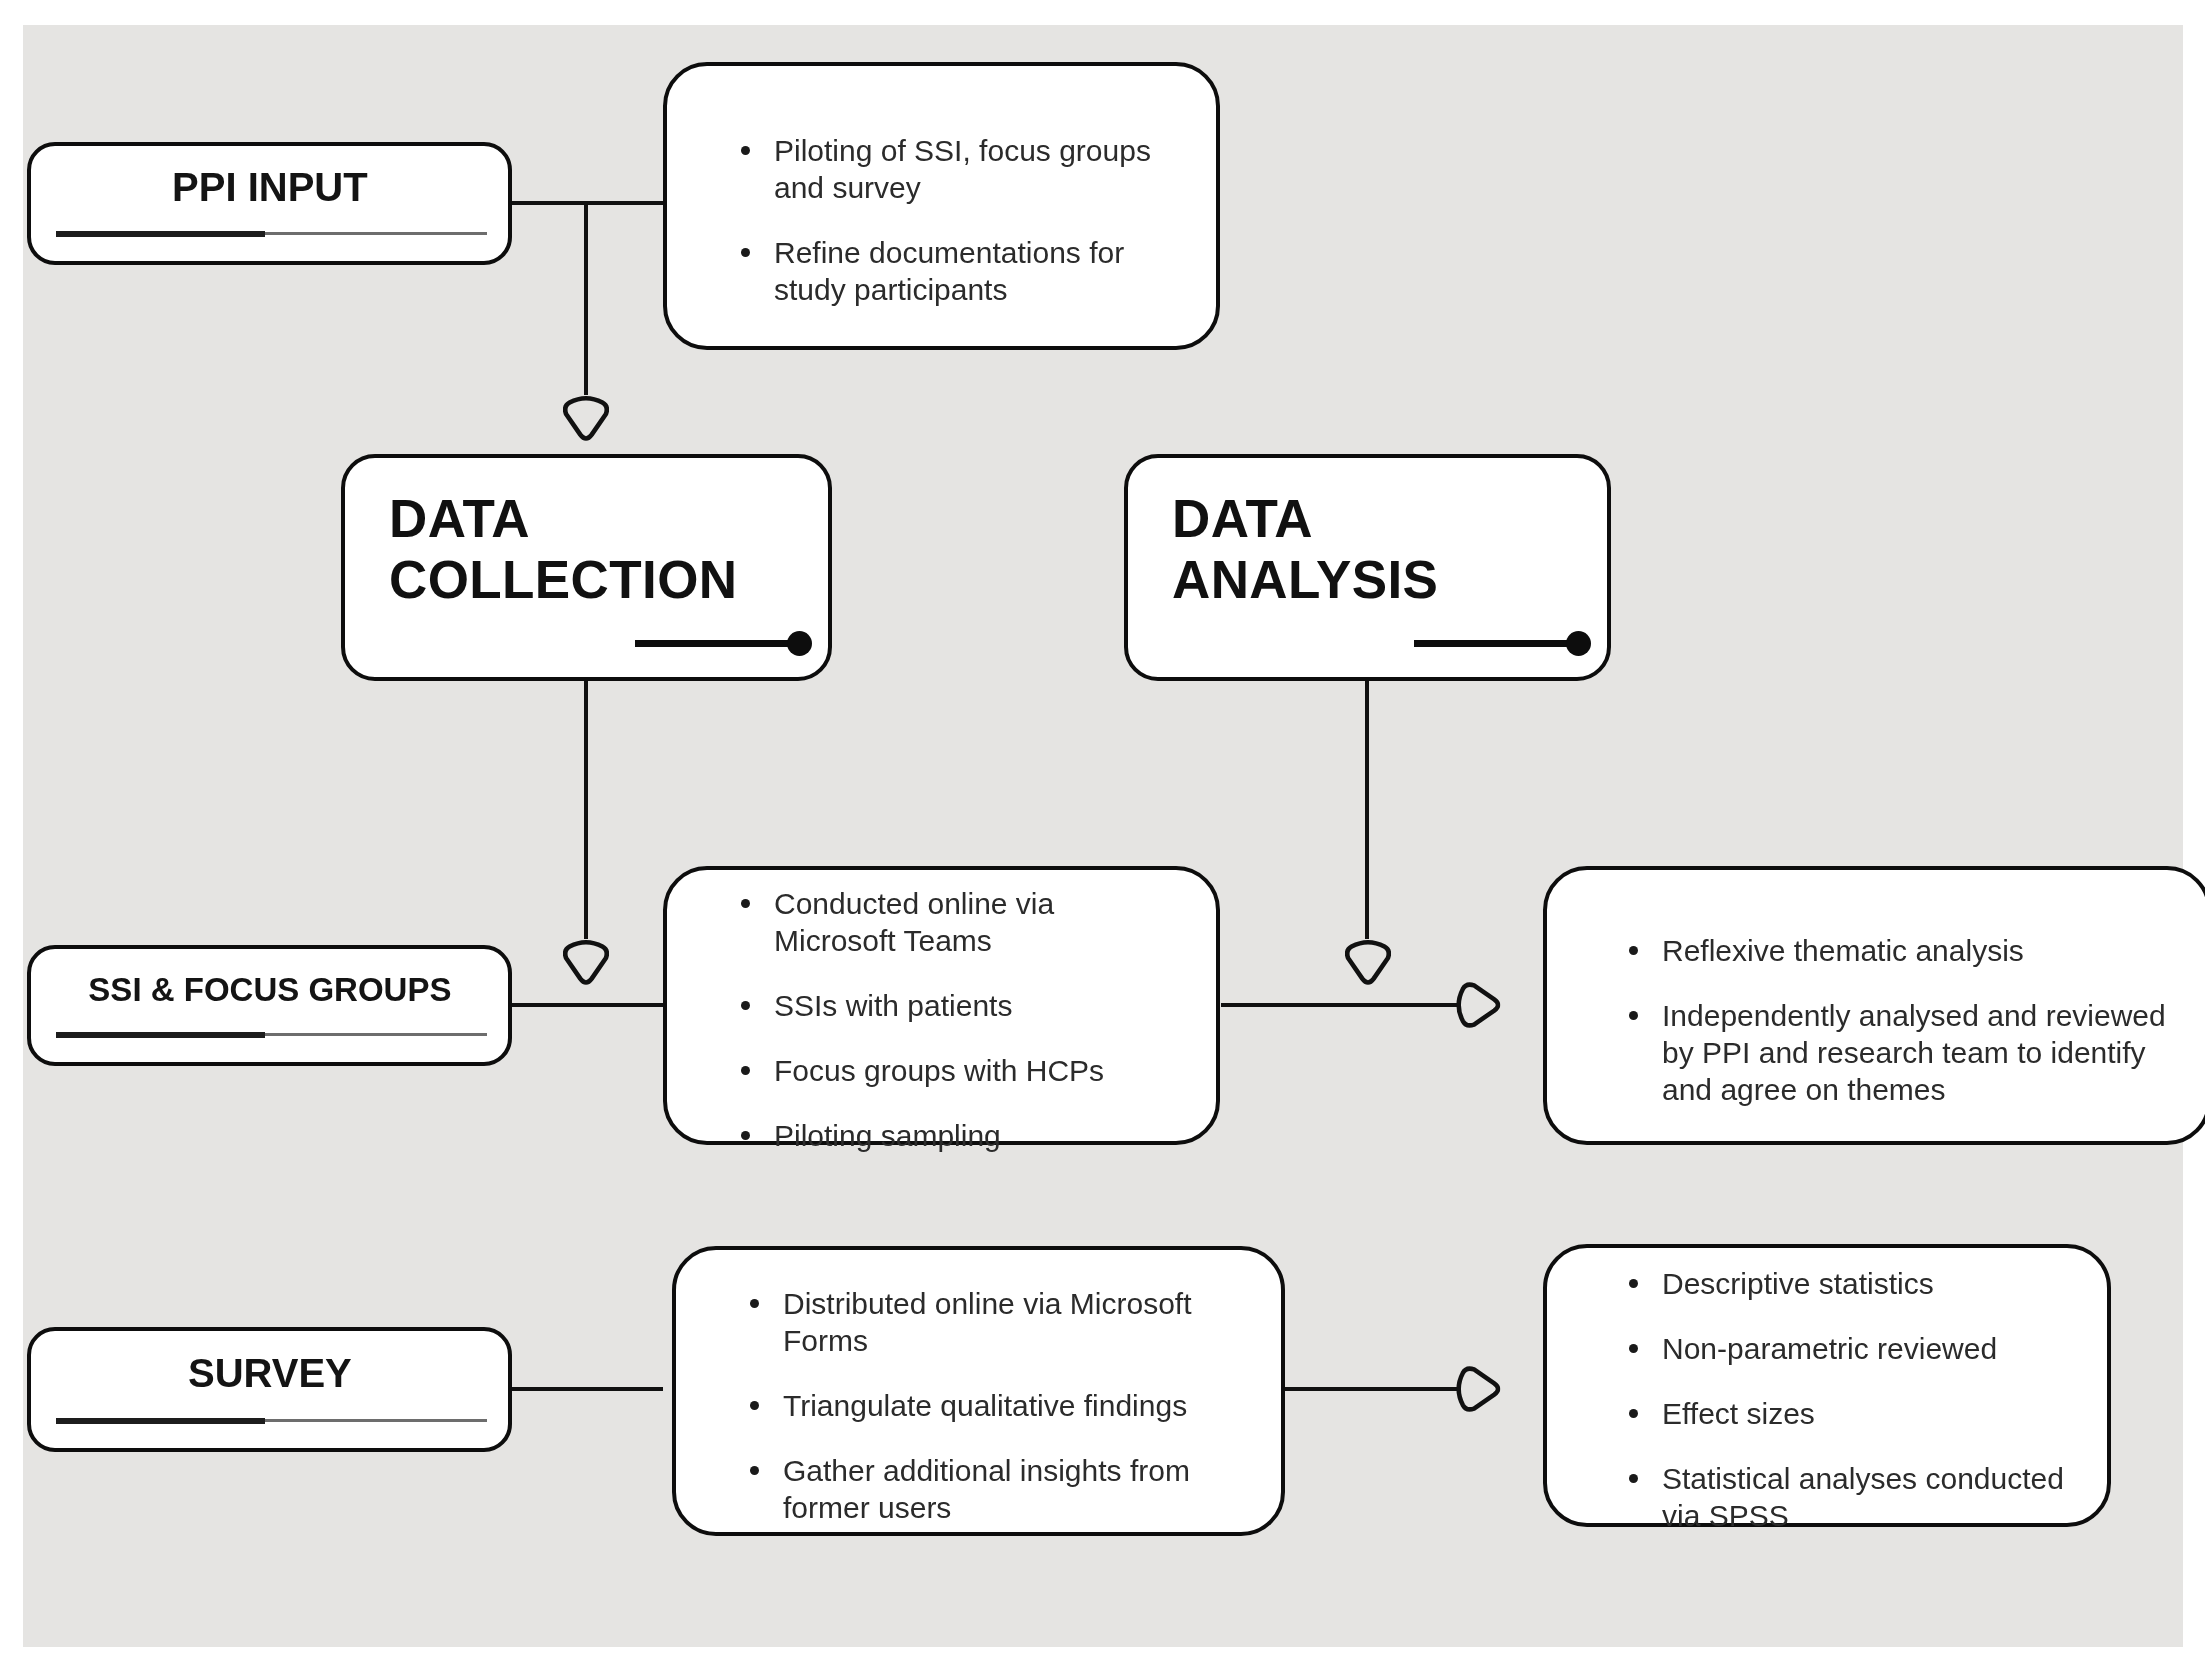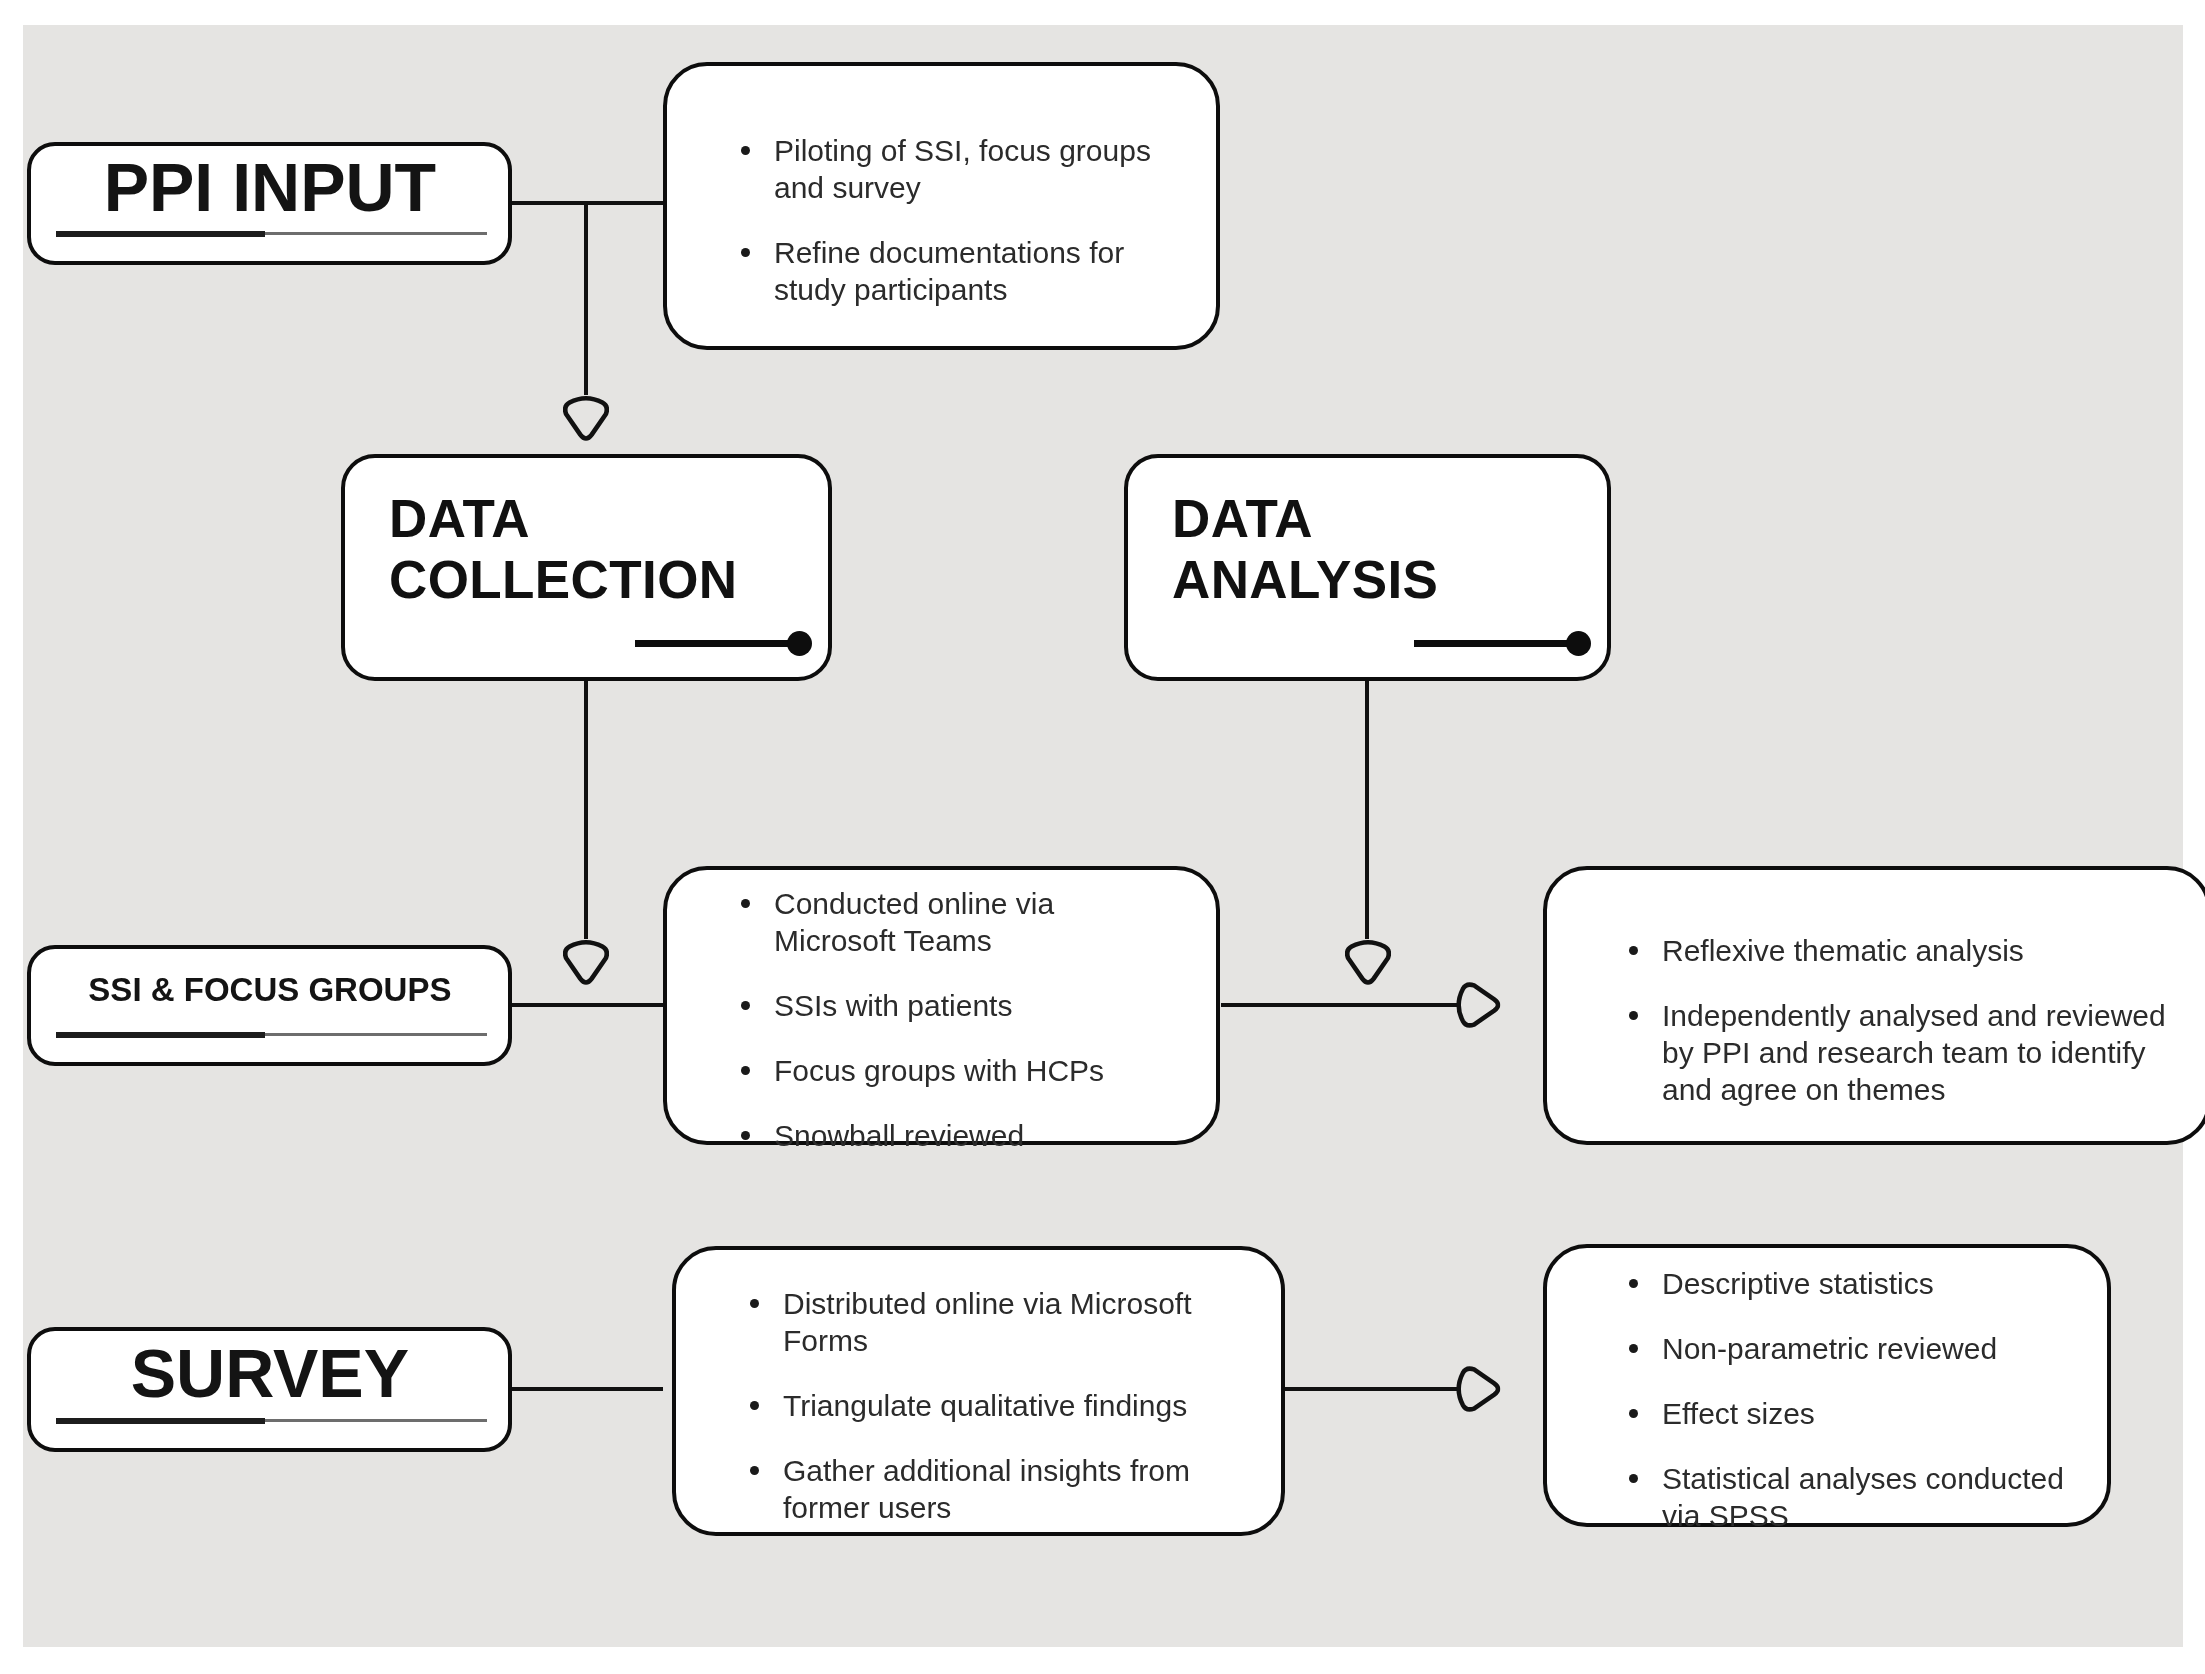--- a/index.html
+++ b/index.html
@@ -28,21 +28,21 @@
     align-items:center;justify-content:center;
     padding-bottom:33px;
   }
   .label-title{
     font-weight:800;
     color:#141414;
     letter-spacing:0px;
     white-space:nowrap;
     line-height:1;
   }
-  .label-title.big{font-size:68px;}
+  .label-title.big{font-size:40px;}
   .label-title.mid{font-size:33px;}
   .label-underline{
     position:absolute;
     left:24.5px;right:21px;bottom:24.5px;
     height:6px;
     display:flex;align-items:center;
   }
   .underline-thick{width:48.5%;height:6px;background:#1d1d1d;}
   .underline-thin{flex:1;height:2.2px;background:#6d6d6d;}
 
@@ -187,21 +187,21 @@
         <li>Piloting of SSI, focus groups and survey</li>
         <li>Refine documentations for study participants</li>
       </ul>
   </div>
 
   <div class="box bullet-box" style="left:663px;top:866px;width:557px;height:279px;">
     <ul>
         <li>Conducted online via Microsoft Teams</li>
         <li>SSIs with patients</li>
         <li>Focus groups with HCPs</li>
-        <li>Snowball reviewed</li>
+        <li>Piloting sampling</li>
       </ul>
   </div>
 
   <div class="box bullet-box" style="left:672px;top:1246px;width:613px;height:290px;">
     <ul>
         <li>Distributed online via Microsoft Forms</li>
         <li>Triangulate qualitative findings</li>
         <li>Gather additional insights from former users</li>
       </ul>
   </div>

